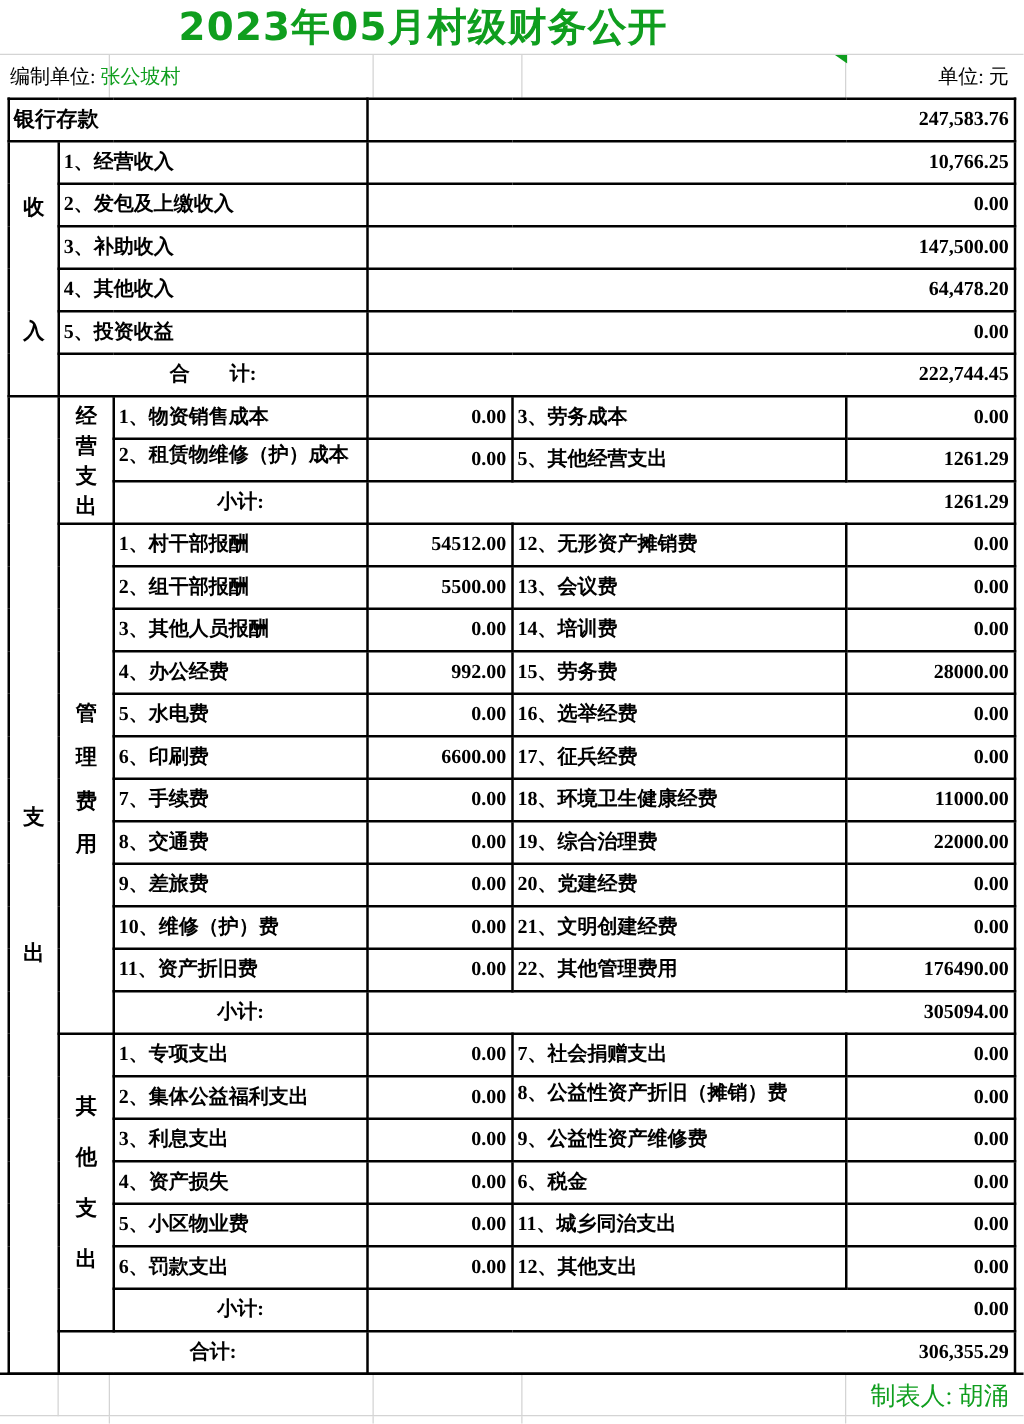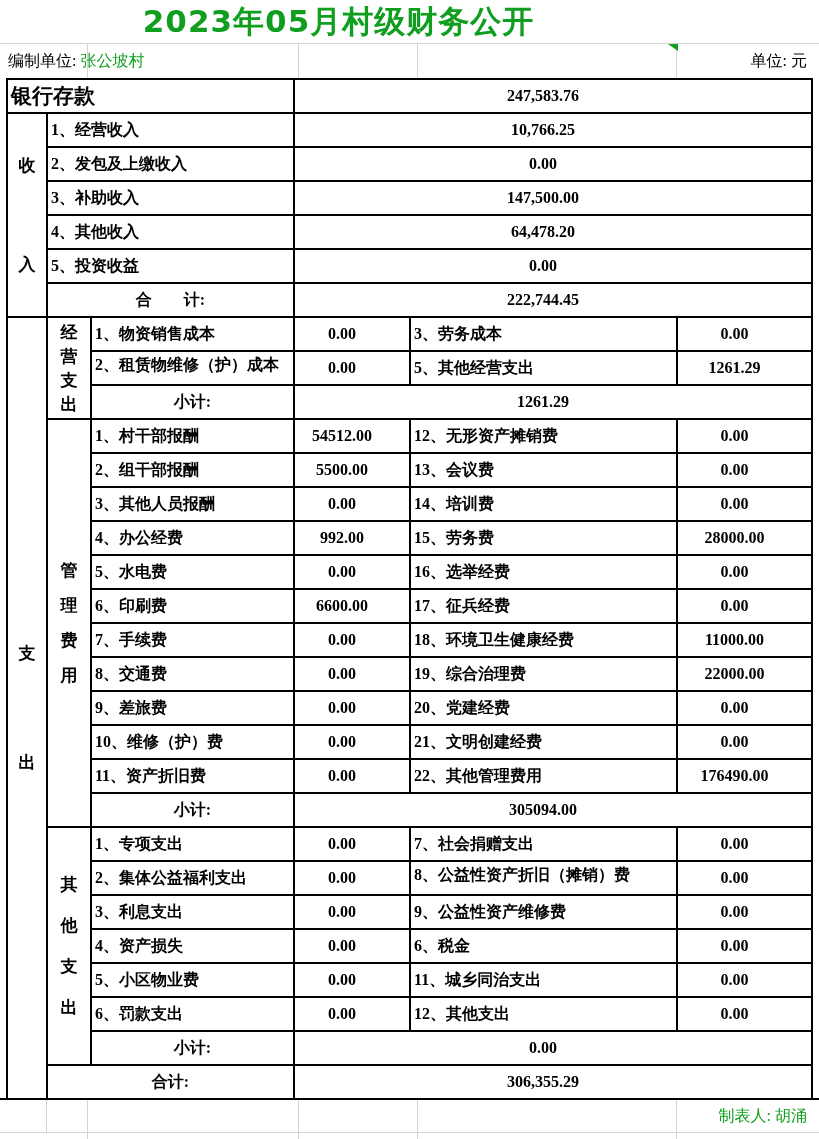--- a/index.html
+++ b/index.html
@@ -40,43 +40,43 @@
     position:absolute;top:78px;left:6px;width:805px;
     border-collapse:collapse;table-layout:fixed;
   }
   table.fin td{
     border:2px solid #000;padding:0;font-weight:bold;font-size:16px;
     vertical-align:middle;
   }
   table.fin tr{height:34px;}
   .cbox{height:30px;overflow:hidden;display:flex;align-items:center;}
   td.lab .cbox{justify-content:flex-start;padding-left:3px;}
-  td.val .cbox{justify-content:center;padding-right:20px;}
+  td.val .cbox{justify-content:flex-end;padding-right:4px;}
   td.ctr .cbox{justify-content:center;}
-  td.bank .cbox{font-size:21px;}
+  td.bank .cbox{font-size:17px;}
   .ctext{white-space:nowrap;line-height:24px;}
   .ctext.wrap{white-space:normal;line-height:24px;}
   td.lab .cbox.wrapbox{align-items:flex-start;}
   td.c-item1 .ctext.wrap{max-width:190px;}
   td.c-item2 .ctext.wrap{max-width:218px;}
   
   td.vlab{text-align:center;}
   .vwrap{display:inline-flex;flex-direction:column;align-items:center;font-size:17px;line-height:19px;}
   .vwrap.g-income{gap:80px;}
   .vwrap.g-expense{gap:90px;}
   .vwrap.g-sec0{gap:5px;}
   .vwrap.g-sec1{gap:16px;}
   .vwrap.g-sec2{gap:22px;}
   
   .bottom-rule{position:absolute;top:1098px;left:0;width:819px;height:2px;background:#000;}
   
   .footer-row{
     position:absolute;top:1100px;left:0;width:813px;height:32px;
     display:flex;align-items:center;justify-content:flex-end;
-    font-size:16px;color:#0f9e1e;padding-right:6px;box-sizing:border-box;
+    font-size:20px;color:#0f9e1e;padding-right:6px;box-sizing:border-box;
   }
 </style>
 </head>
 <body>
 
 <div class="title-row">
   <span class="t">2023年05月村级财务公开</span>
 </div>
 
 <div class="gl h" style="top:43px;left:0;width:819px;"></div>

